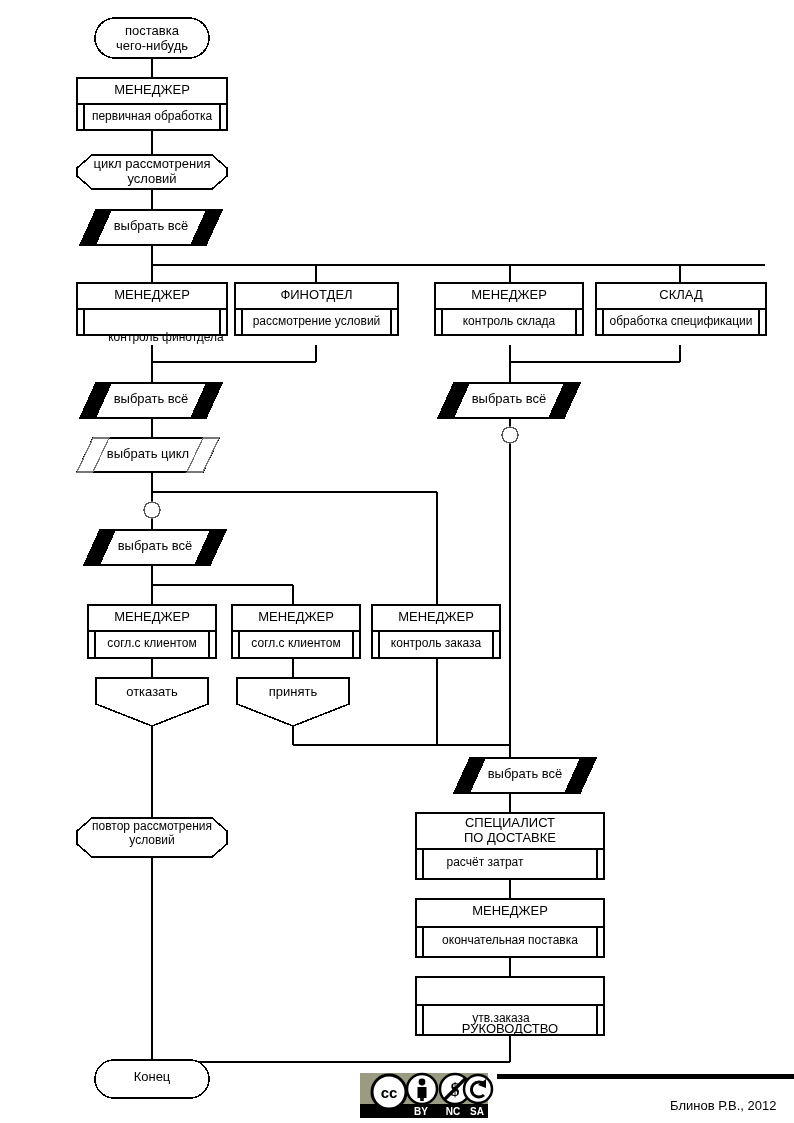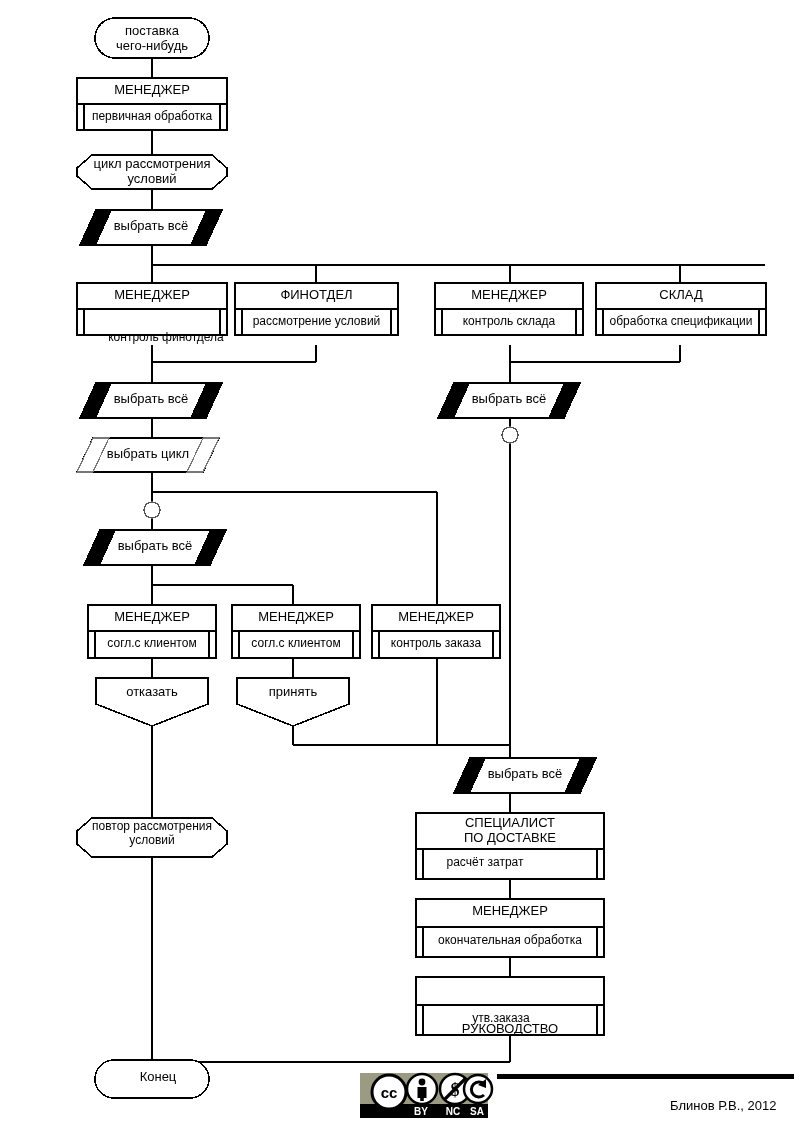--- a/index.html
+++ b/index.html
@@ -250,20 +250,20 @@
 <div class="lbl t12" style="left:77px;top:820px;width:150px;">повтор рассмотрения
 условий</div>
 
 <div class="lbl t13" style="left:470px;top:767px;width:110px;">выбрать всё</div>
 
 <div class="lbl t13" style="left:416px;top:816px;width:188px;">СПЕЦИАЛИСТ
 ПО ДОСТАВКЕ</div>
 <div class="lbl t12" style="left:398px;top:856px;width:174px;">расчёт затрат</div>
 
 <div class="lbl t13" style="left:416px;top:904px;width:188px;">МЕНЕДЖЕР</div>
-<div class="lbl t12" style="left:423px;top:934px;width:174px;">окончательная обработка</div>
+<div class="lbl t12" style="left:423px;top:934px;width:174px;">окончательная поставка</div>
 
 <div class="lbl t13" style="left:416px;top:982px;width:188px;margin-top:40px;">РУКОВОДСТВО</div>
 <div class="lbl t12" style="left:423px;top:1012px;width:156px;text-align:center;">утв.заказа</div>
 
-<div class="lbl t13" style="left:101px;top:1070px;width:114px;text-align:center;">Конец</div>
+<div class="lbl t13" style="left:95px;top:1070px;width:114px;text-align:center;">Конец</div>
 
 <div class="credit" style="left:670px;top:1098px;">Блинов Р.В., 2012</div>
 
 </body></html>

